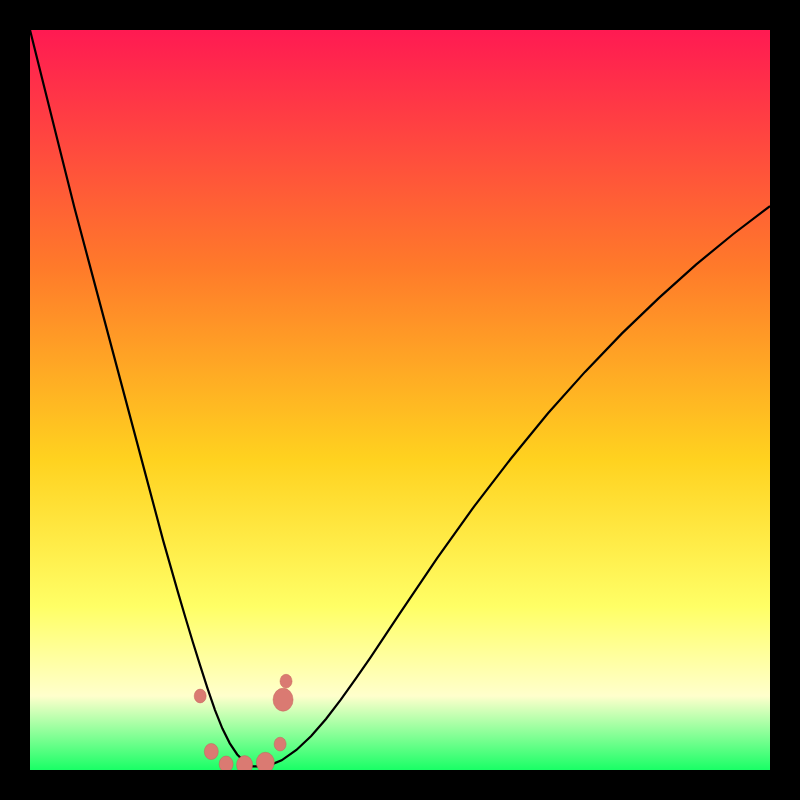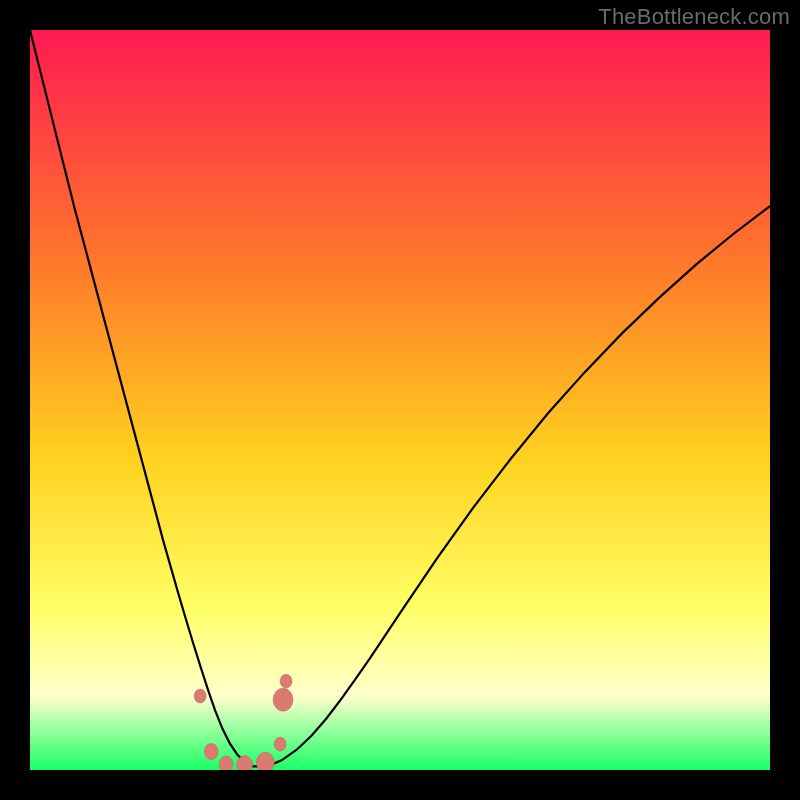--- a/index.html
+++ b/index.html
@@ -32,21 +32,20 @@
     font-size: 22px;
     font-weight: 500;
     letter-spacing: 0.2px;
     user-select: none;
   }
 </style>
 </head>
 <body>
 
 <div id="stage">
-  <div id="watermark">TheBottleneck.com</div>
   <svg id="plot" viewBox="0 0 740 740">
     <defs>
       <linearGradient id="bg-grad" x1="0" y1="0" x2="0" y2="1">
         <stop id="g0" offset="0%" stop-color="#ff1a52"></stop>
         <stop id="g1" offset="32%" stop-color="#ff7a2a"></stop>
         <stop id="g2" offset="58%" stop-color="#ffd21f"></stop>
         <stop id="g3" offset="78%" stop-color="#ffff66"></stop>
         <stop id="g4" offset="90%" stop-color="#ffffcc"></stop>
         <stop id="g5" offset="100%" stop-color="#19ff66"></stop>
       </linearGradient>

